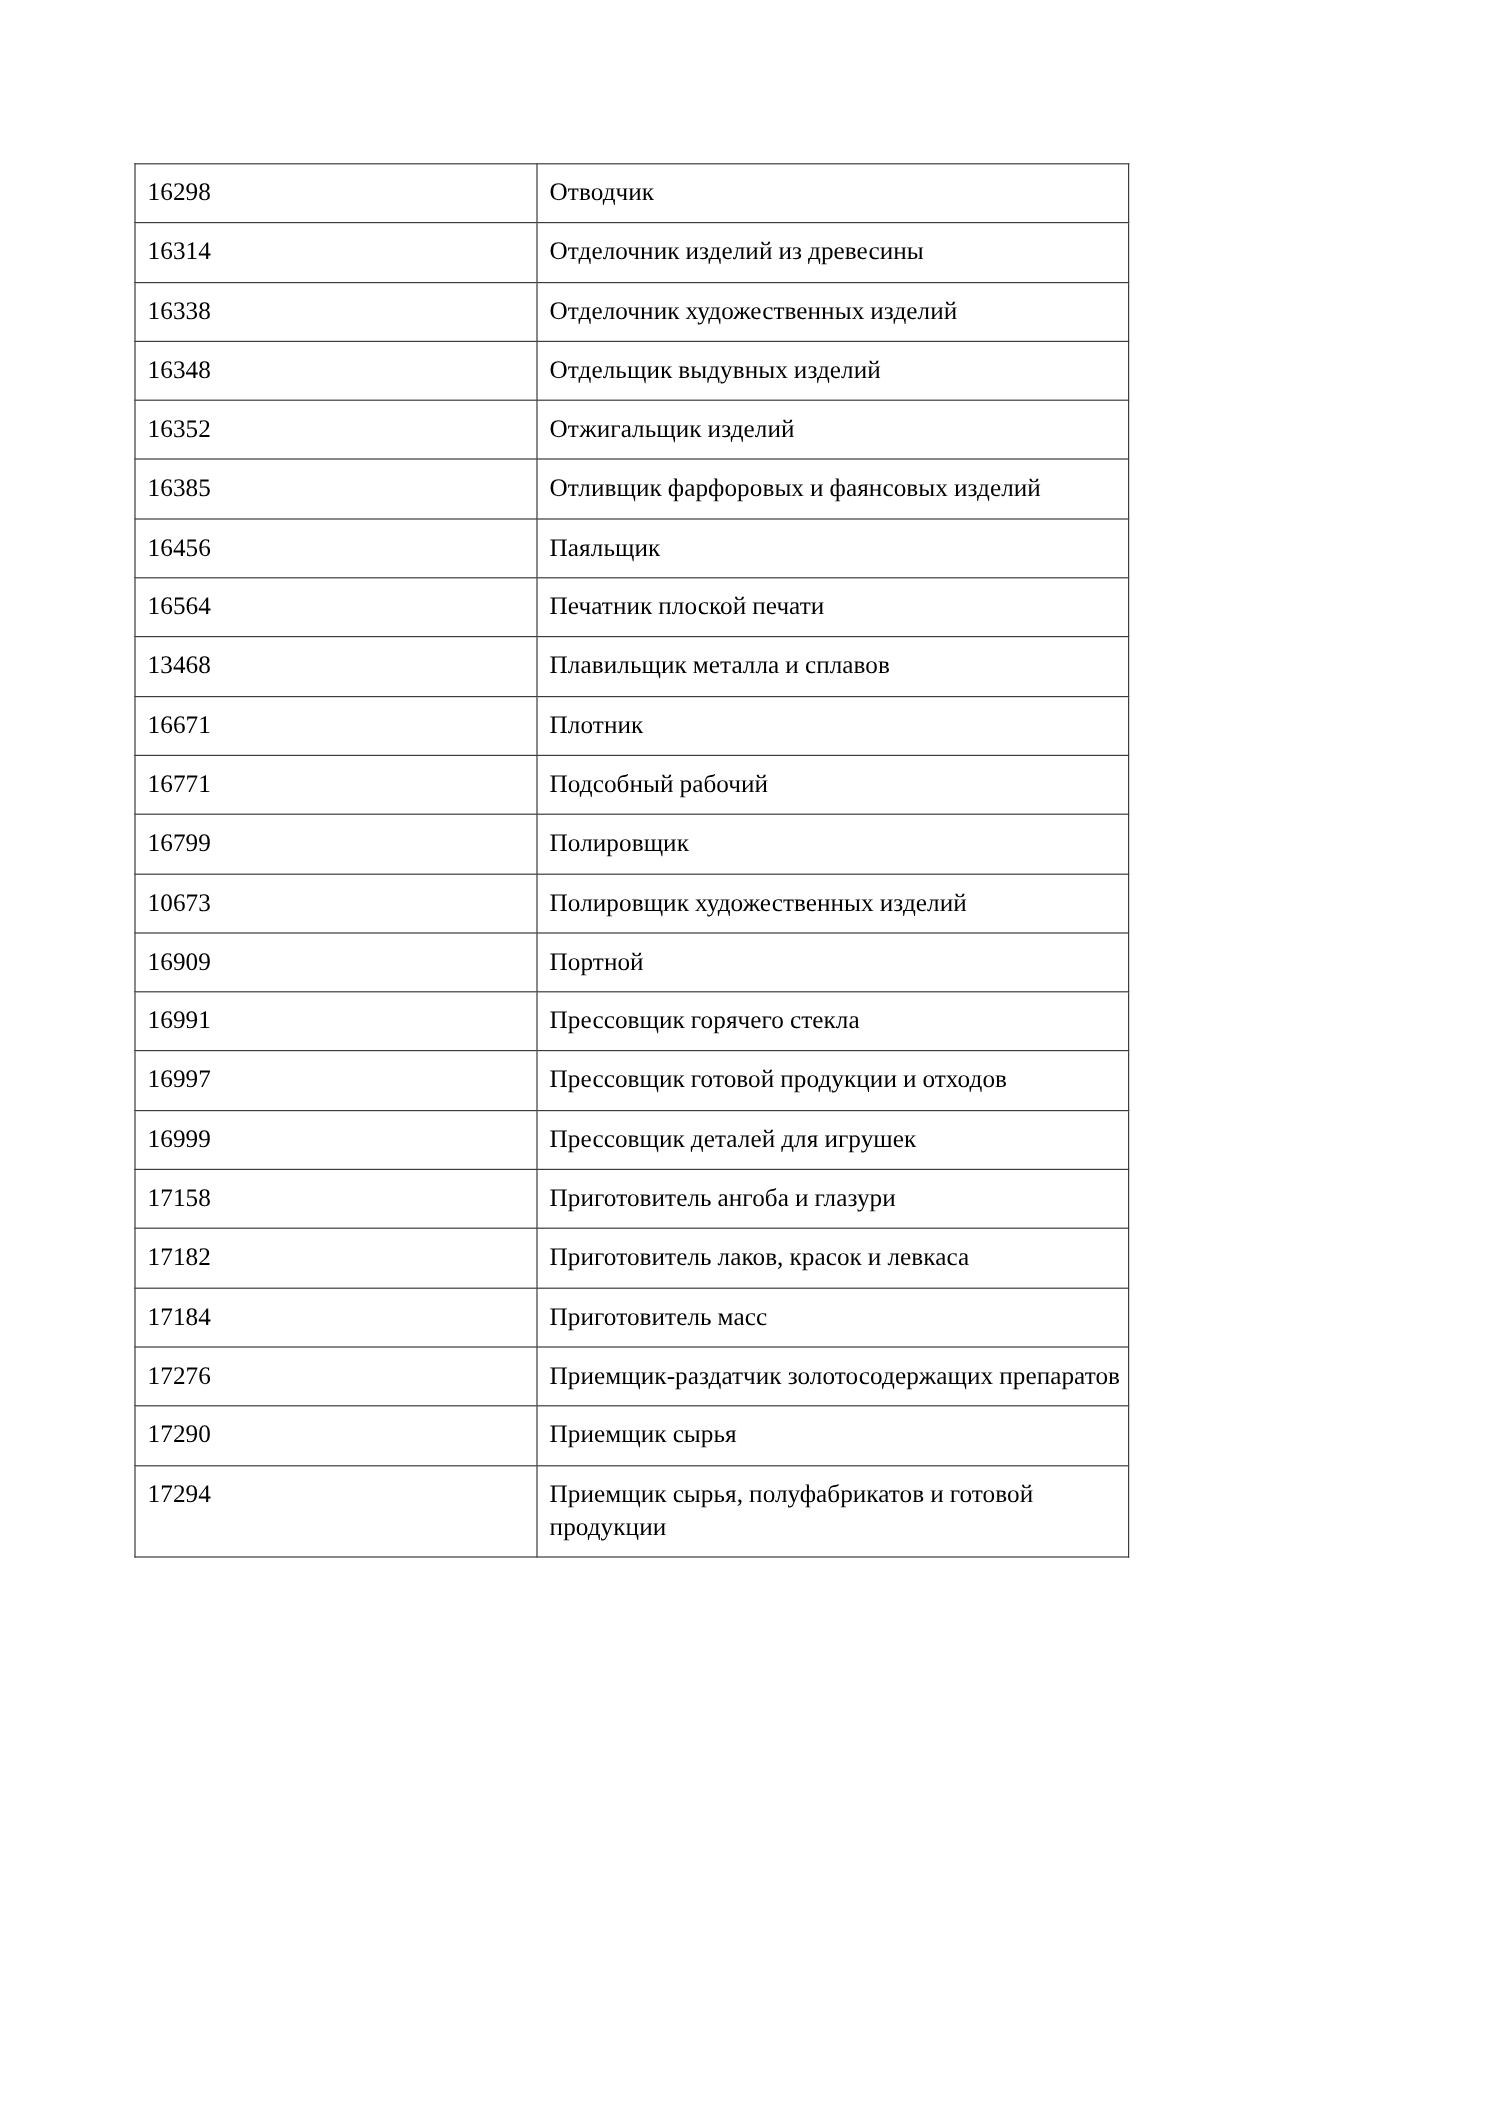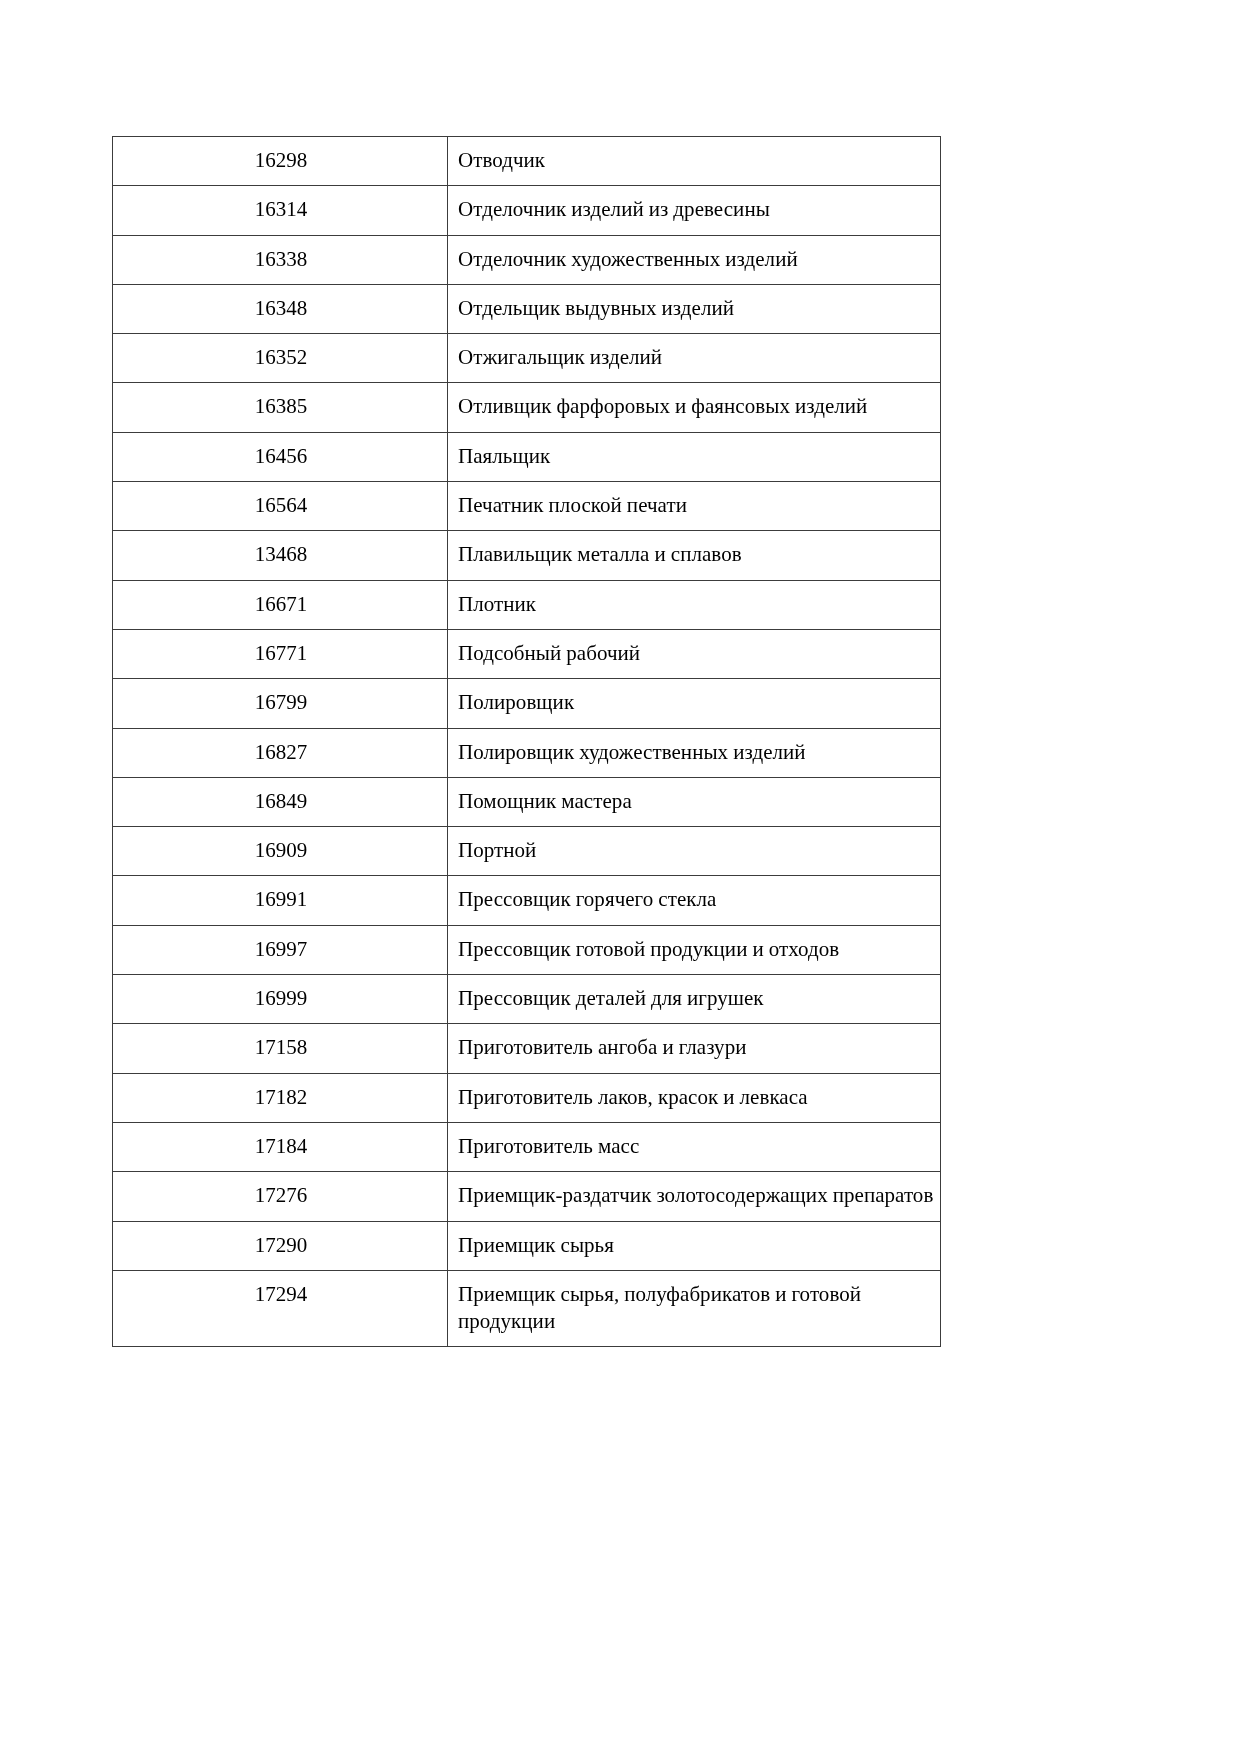--- a/index.html
+++ b/index.html
@@ -41,21 +41,20 @@
     font-size: 21px;
     line-height: 1.30;
     vertical-align: top;
     font-family: "Liberation Serif", "DejaVu Serif", serif;
     color: #000000;
     letter-spacing: 0.05px;
   }
   table.occupations td.code {
     padding-left: 10px;
     white-space: nowrap;
-    text-align: center;
   }
   table.occupations td.name {
     padding-left: 10px;
     padding-right: 4px;
     word-spacing: -0.3px;
   }
 </style>
 </head>
 <body>
 
@@ -109,26 +108,22 @@
           </tr>
           <tr>
             <td class="code">16771</td>
             <td class="name">Подсобный рабочий</td>
           </tr>
           <tr>
             <td class="code">16799</td>
             <td class="name">Полировщик</td>
           </tr>
           <tr>
-            <td class="code">16827</td>
+            <td class="code">10673</td>
             <td class="name">Полировщик художественных изделий</td>
-          </tr>
-          <tr>
-            <td class="code">16849</td>
-            <td class="name">Помощник мастера</td>
           </tr>
           <tr>
             <td class="code">16909</td>
             <td class="name">Портной</td>
           </tr>
           <tr>
             <td class="code">16991</td>
             <td class="name">Прессовщик горячего стекла</td>
           </tr>
           <tr>

